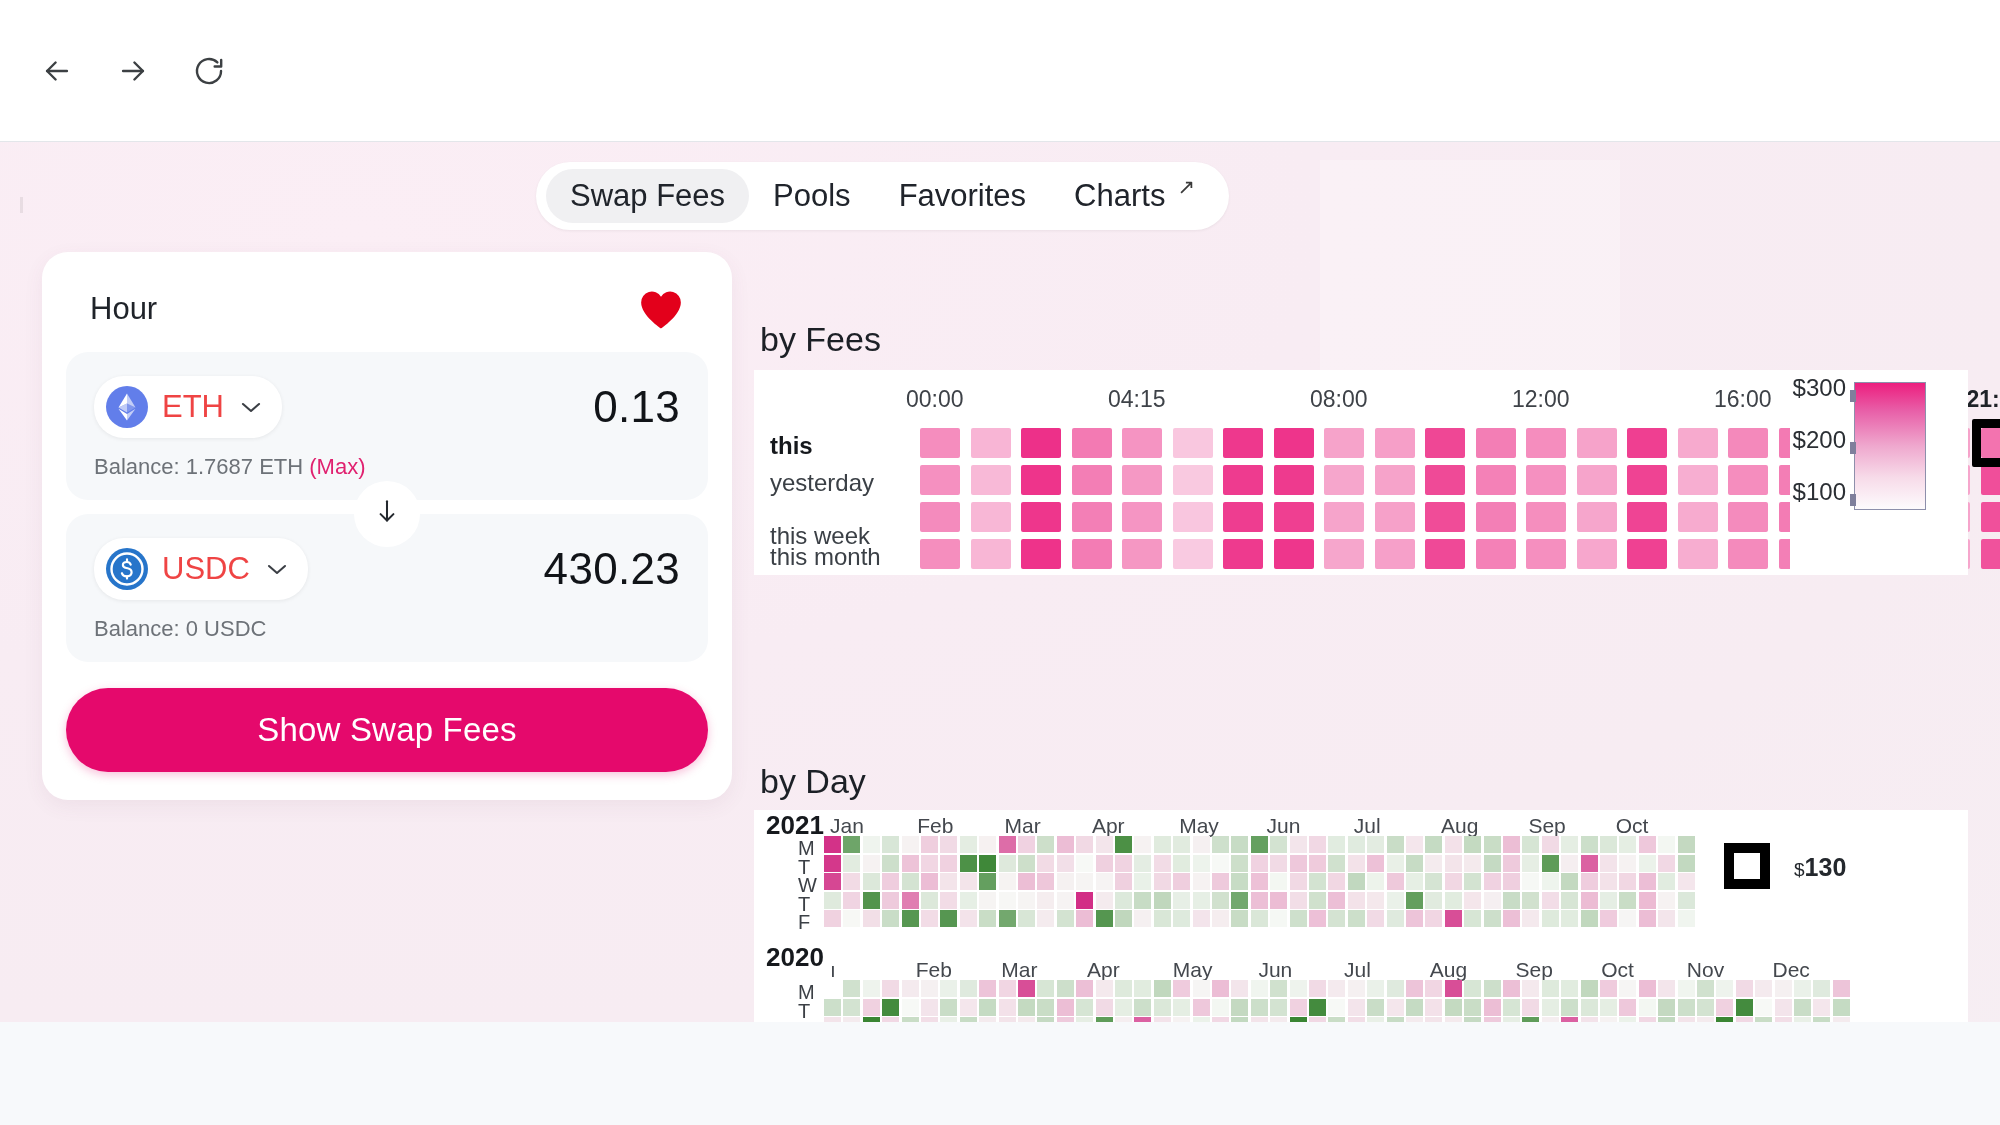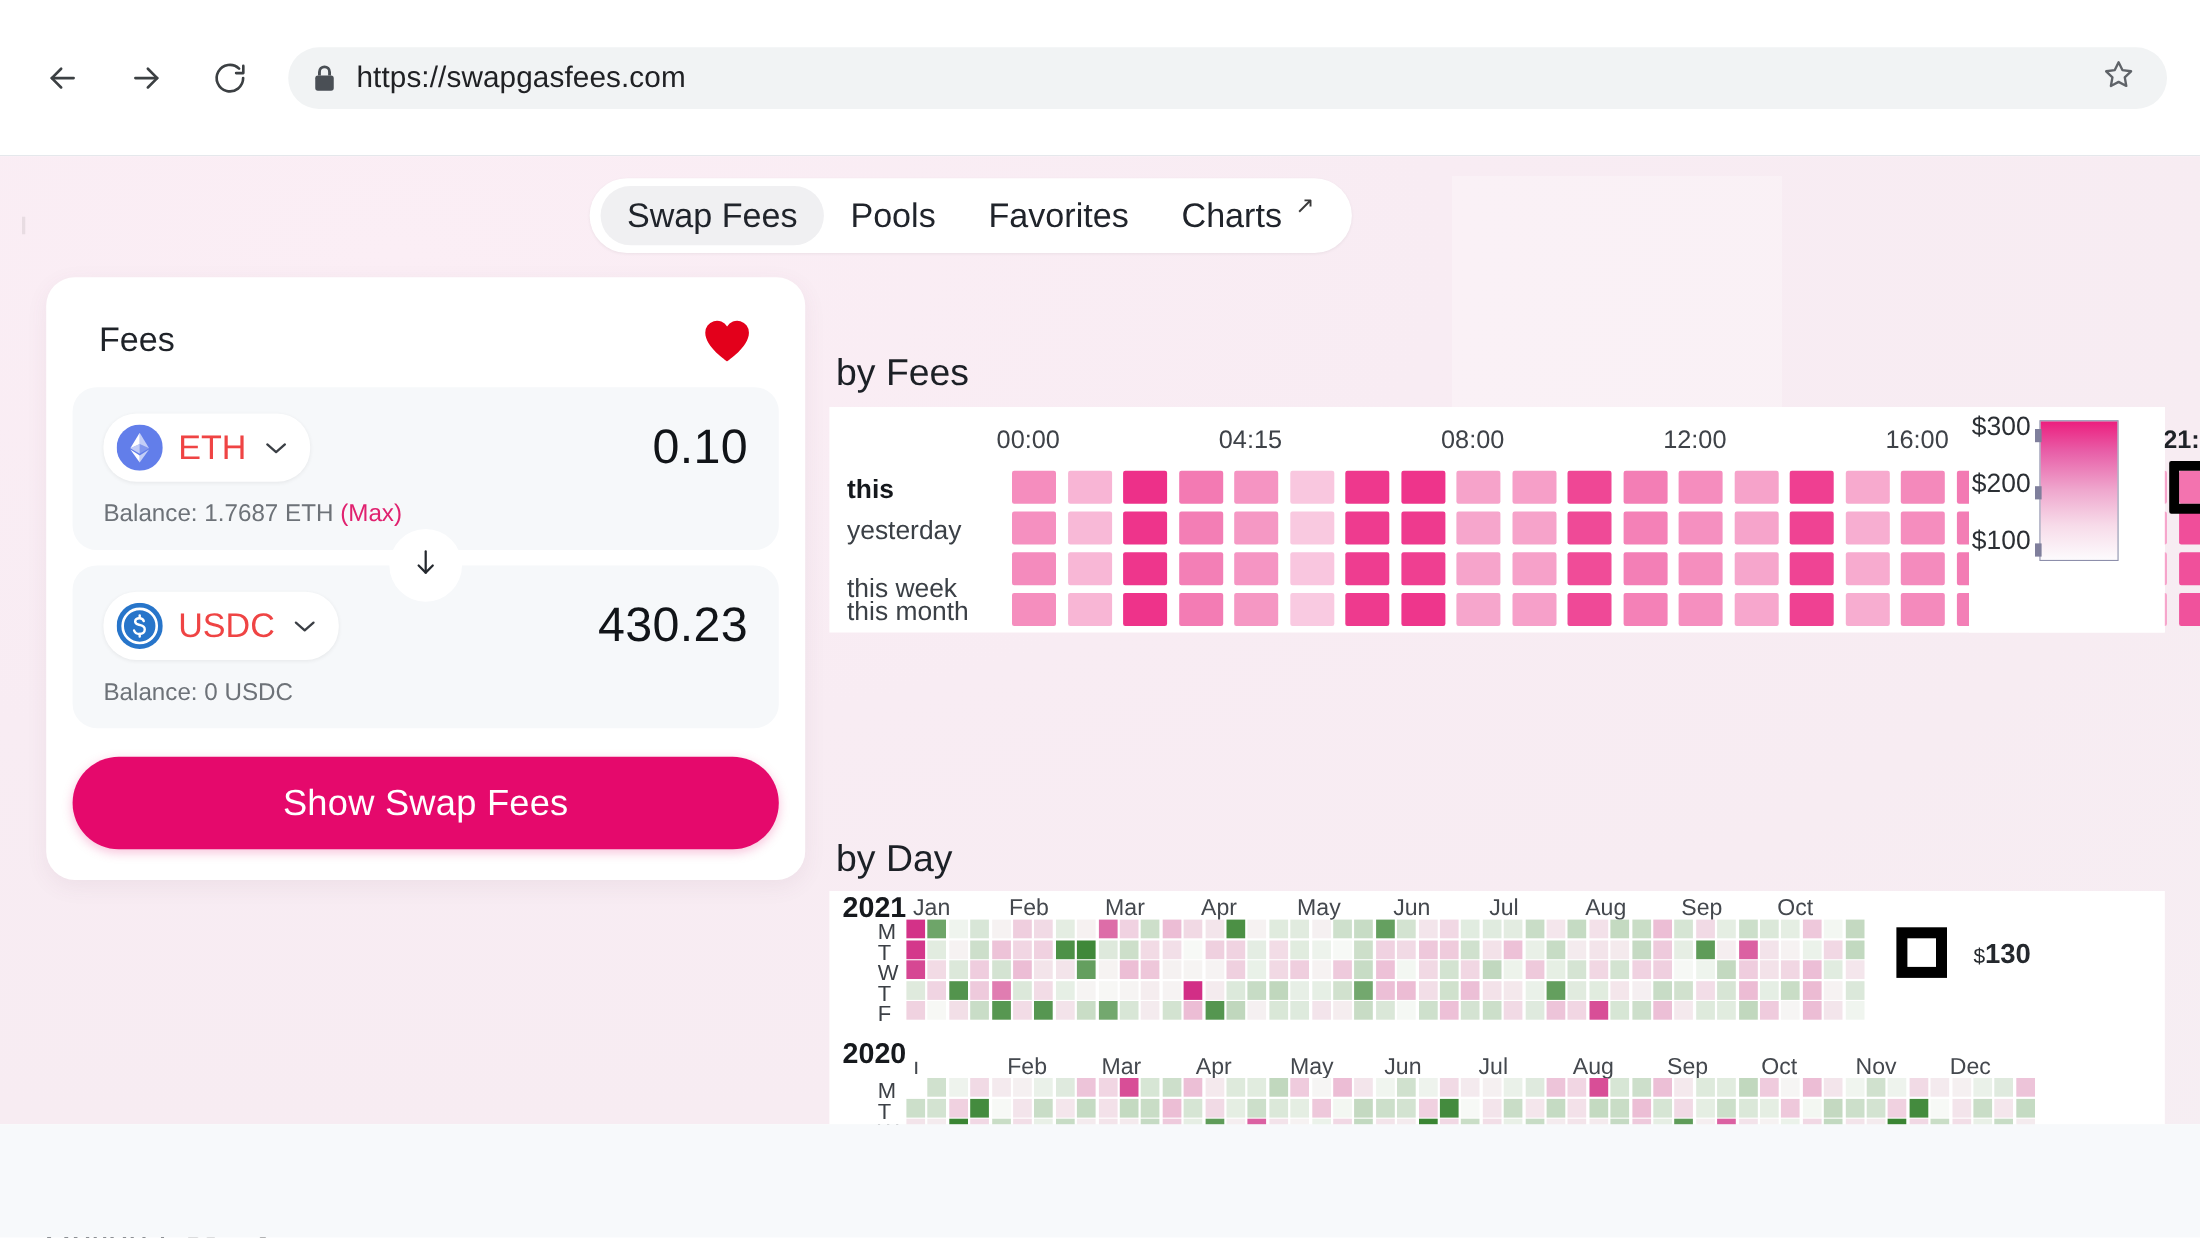--- a/index.html
+++ b/index.html
@@ -178,34 +178,20 @@
   </div>
   <div class="nav-btn" style="margin-left:22px;">
     <span>
       <svg width="34" height="34" viewBox="0 0 24 24" fill="none" stroke="#3c4043" stroke-width="1.7" stroke-linecap="round" stroke-linejoin="round">
           <path d="M20.5 12a8.5 8.5 0 1 1-2.6-6.1"></path>
           <path d="M20.6 4.2v4.6h-4.6"></path>
         </svg>
     </span>
   </div>
 
-  <div class="omnibox">
-    <span class="lock-icon">
-      <svg width="22" height="26" viewBox="0 0 14 17">
-          <rect x="1.5" y="7" width="11" height="9" rx="1.6" fill="#4a4f55"></rect>
-          <path d="M4 7V4.8a3 3 0 0 1 6 0V7" fill="none" stroke="#4a4f55" stroke-width="1.7"></path>
-        </svg>
-    </span>
-    <span class="url-text" title="https://swapgasfees.com">https://swapgasfees.com</span>
-    <span class="star-btn">
-      <svg width="32" height="32" viewBox="0 0 24 24" fill="none" stroke="#5f6368" stroke-width="1.6" stroke-linejoin="round">
-          <path d="M12 3.4l2.6 5.4 5.9.8-4.3 4.1 1.05 5.9L12 16.8 6.75 19.6 7.8 13.7 3.5 9.6l5.9-.8z"></path>
-        </svg>
-    </span>
-  </div>
 </div>
 
 <div class="page">
 
   <div class="page-faint-block"></div>
   <div class="page-tick"></div>
 
   <div class="tabbar">
     <div class="tab active">
       <span>Swap Fees</span>
@@ -217,21 +203,21 @@
       <span>Favorites</span>
     </div>
     <div class="tab">
       <span>Charts</span>
       <span class="ext-arrow">↗</span>
     </div>
   </div>
 
   <div class="swap-shell">
     <div class="swap-head">
-      <div class="swap-title">Fees</div>
+      <div class="swap-title">Hour</div>
       <span class="heart">
         <svg width="46" height="42" viewBox="0 0 24 22">
             <path d="M12 21.2S1.6 14.4 1.6 7.6A5.6 5.6 0 0 1 12 4.6 5.6 5.6 0 0 1 22.4 7.6c0 6.8-10.4 13.6-10.4 13.6z" fill="#e3001b"></path>
           </svg>
       </span>
     </div>
 
     <div class="token-box">
       <div class="token-row">
         <div class="token-pill">
@@ -246,21 +232,21 @@
                 <path d="M12.5 21.4l8.5 5.1v-8.9z" fill="#fff" fill-opacity=".6"></path>
               </svg>
           </span>
           <span class="sym">ETH</span>
           <span class="caret">
             <svg width="22" height="14" viewBox="0 0 22 14" fill="none" stroke="#3b3f45" stroke-width="2.1" stroke-linecap="round" stroke-linejoin="round">
                 <path d="M3 4l8 7 8-7"></path>
               </svg>
           </span>
         </div>
-        <div class="amount">0.10</div>
+        <div class="amount">0.13</div>
       </div>
       <div class="balance">
         <span>Balance: 1.7687 ETH</span>
         <span class="max">(Max)</span>
       </div>
     </div>
 
     <div class="gap"></div>
 
     <div class="token-box">

